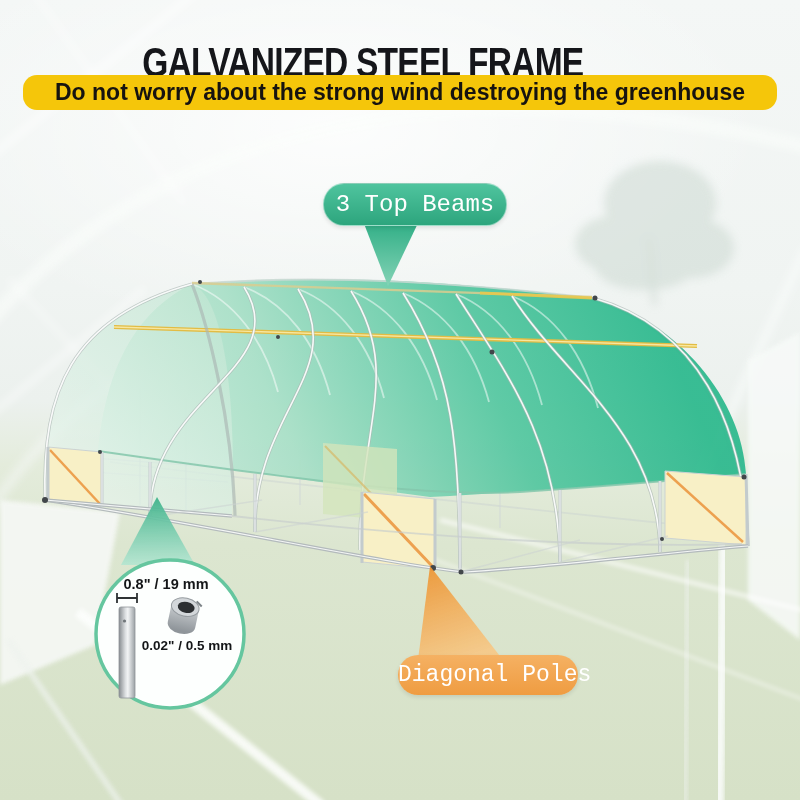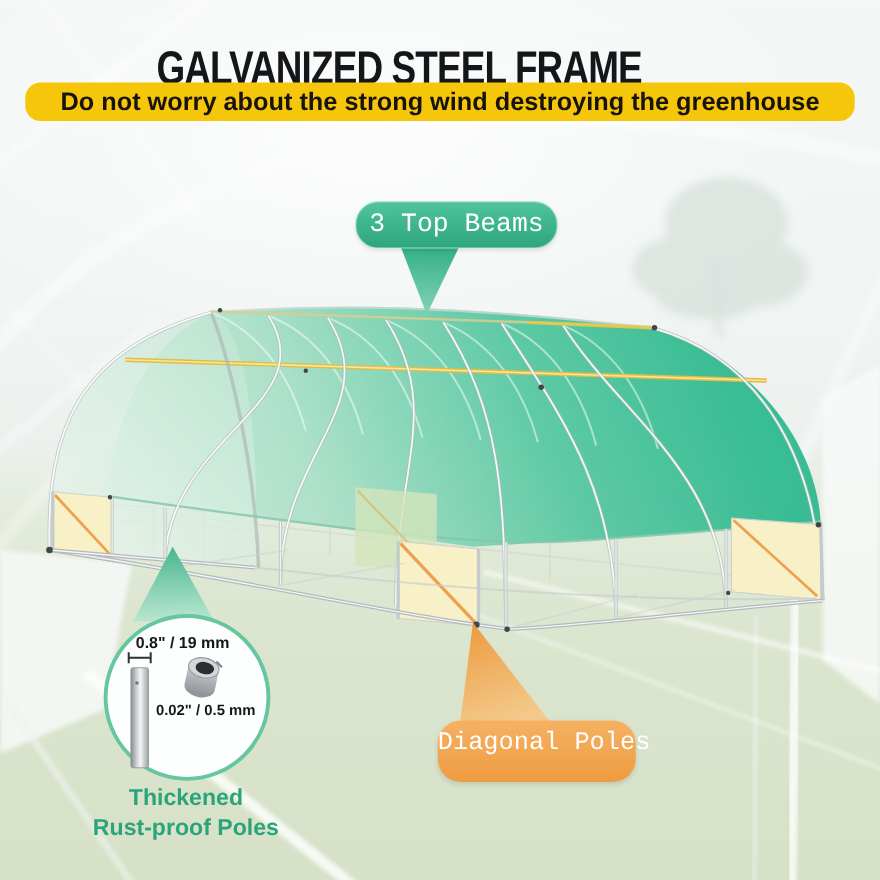--- a/index.html
+++ b/index.html
@@ -27,21 +27,21 @@
   .pill{
     position:absolute;border-radius:21px;color:#ffffff;text-align:center;
     white-space:nowrap;box-shadow:0 2px 4px rgba(0,0,0,.10);font-family:Liberation Mono, monospace;
   }
   .pill-green{
     left:323px;top:183px;width:182px;height:41px;line-height:41px;font-size:24px;
     background:linear-gradient(180deg,#4fc49e,#2da57d);
     border:1px solid rgba(255,255,255,.45);
   }
   .pill-orange{
-    left:398px;top:655px;width:180px;height:56px;line-height:40px;font-size:23px;
+    left:398px;top:655px;width:180px;height:40px;line-height:40px;font-size:23px;
     background:linear-gradient(180deg,#f5b163,#ef9c41);
     text-align:right;
   }
   .note-green{
     position:absolute;left:492px;top:178px;width:302px;text-align:center;
     color:#35a683;font-weight:700;font-size:20px;line-height:26px;
   }
   .caption-green{
     position:absolute;left:28px;top:712px;width:282px;text-align:center;
     color:#2ba47b;font-weight:700;font-size:21px;line-height:27px;
@@ -279,18 +279,14 @@
     <div class="page-title">
       <span>GALVANIZED STEEL FRAME</span>
     </div>
     <div class="banner">Do not worry about the strong wind destroying the greenhouse</div>
 
     <div class="pill pill-green">3 Top Beams</div>
 
 
     <div class="pill pill-orange">Diagonal Poles</div>
 
-    <div class="caption-green">
-      <div>Thickened</div>
-      <div>Rust-proof Poles</div>
-    </div>
   </div>
 </div>
 
 </body></html>

